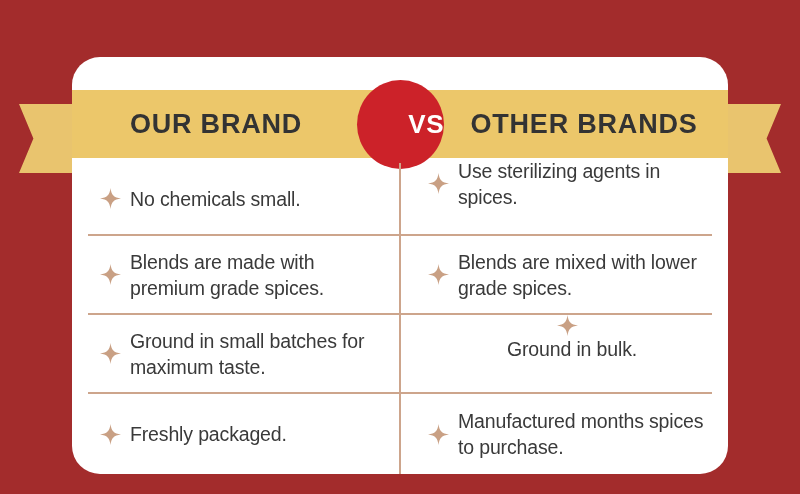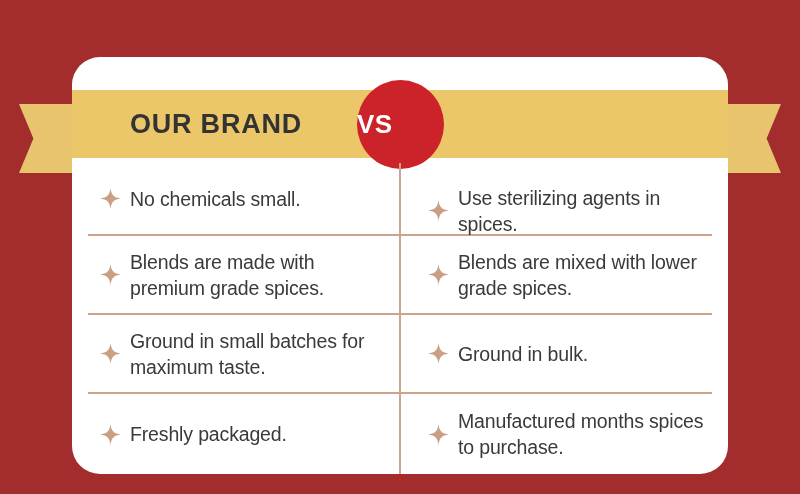--- a/index.html
+++ b/index.html
@@ -82,21 +82,21 @@
   #vs-badge {
     position: absolute;
     left: 357px;
     top: 80px;
     width: 87px;
     height: 89px;
     border-radius: 50%;
     background: #CC2229;
     display: flex;
     align-items: center;
-    justify-content: flex-start;
+    justify-content: flex-end;
   }
   #vs-badge .vs-text {
     color: #FFFFFF;
     font-family: "Liberation Sans", sans-serif;
     font-size: 26px;
     font-weight: bold;
     letter-spacing: 0.5px;
   }
 
   
@@ -154,40 +154,41 @@
   <div id="card">
 
     
 
     
   </div>
 
   <div id="banner"></div>
 
   <div class="header-label" id="header-left">OUR BRAND</div>
+  <div class="header-label" id="header-right">OTHER BRANDS</div>
 
   <div id="vs-badge">
     <span class="vs-text">VS</span>
   </div>
 
   <div class="divider-v"></div>
 
   <div class="divider-h" style="top:234px;"></div>
   <div class="divider-h" style="top:313px;"></div>
   <div class="divider-h" style="top:392px;"></div>
 
   <div class="cell left" style="top:163px; height:71px;">
     <span class="bullet-icon">
       <svg width="21" height="21" viewBox="0 0 24 24" aria-hidden="true">
         <path d="M12 0 C13 8.2 15.8 11 24 12 C15.8 13 13 15.8 12 24 C11 15.8 8.2 13 0 12 C8.2 11 11 8.2 12 0 Z" fill="#C9A084"></path>
       </svg>
     </span>
     <span class="cell-text">No chemicals small.</span>
   </div>
-  <div class="cell right" style="top:175px; height:71px;">
+  <div class="cell right" style="top:148px; height:71px;">
     <span class="bullet-icon">
       <svg width="21" height="21" viewBox="0 0 24 24" aria-hidden="true">
         <path d="M12 0 C13 8.2 15.8 11 24 12 C15.8 13 13 15.8 12 24 C11 15.8 8.2 13 0 12 C8.2 11 11 8.2 12 0 Z" fill="#C9A084"></path>
       </svg>
     </span>
     <span class="cell-text">Use sterilizing agents in spices.</span>
   </div>
 
   <div class="cell right" style="top:236px; height:77px;">
     <span class="bullet-icon">
@@ -207,21 +208,21 @@
   </div>
 
   <div class="cell left" style="top:315px; height:77px;">
     <span class="bullet-icon">
       <svg width="21" height="21" viewBox="0 0 24 24" aria-hidden="true">
         <path d="M12 0 C13 8.2 15.8 11 24 12 C15.8 13 13 15.8 12 24 C11 15.8 8.2 13 0 12 C8.2 11 11 8.2 12 0 Z" fill="#C9A084"></path>
       </svg>
     </span>
     <span class="cell-text">Ground in small batches for maximum taste.</span>
   </div>
-  <div class="cell right" style="top:315px; height:77px;">
+  <div class="cell right" style="top:315px; height:77px;flex-direction:column;">
     <span class="bullet-icon">
       <svg width="21" height="21" viewBox="0 0 24 24" aria-hidden="true">
         <path d="M12 0 C13 8.2 15.8 11 24 12 C15.8 13 13 15.8 12 24 C11 15.8 8.2 13 0 12 C8.2 11 11 8.2 12 0 Z" fill="#C9A084"></path>
       </svg>
     </span>
     <span class="cell-text">Ground in bulk.</span>
   </div>
 
   <div class="cell left" style="top:394px; height:80px;">
     <span class="bullet-icon">

